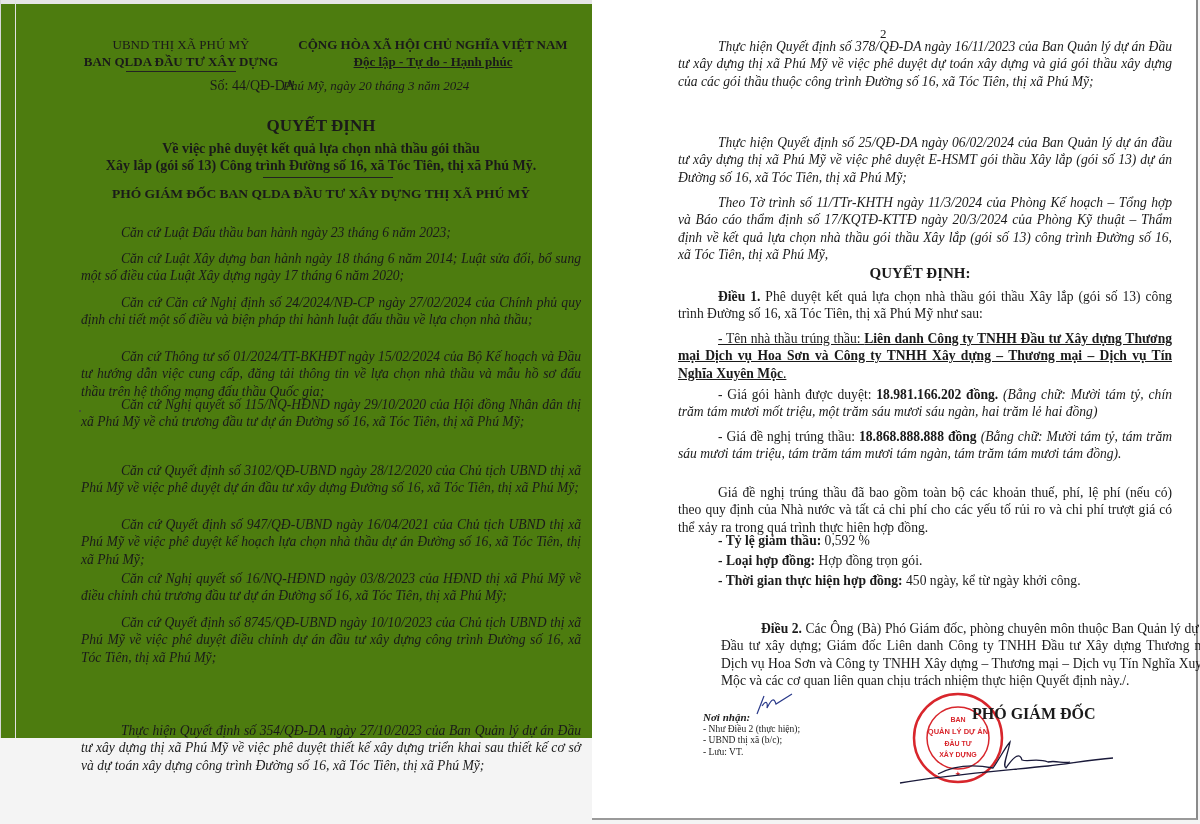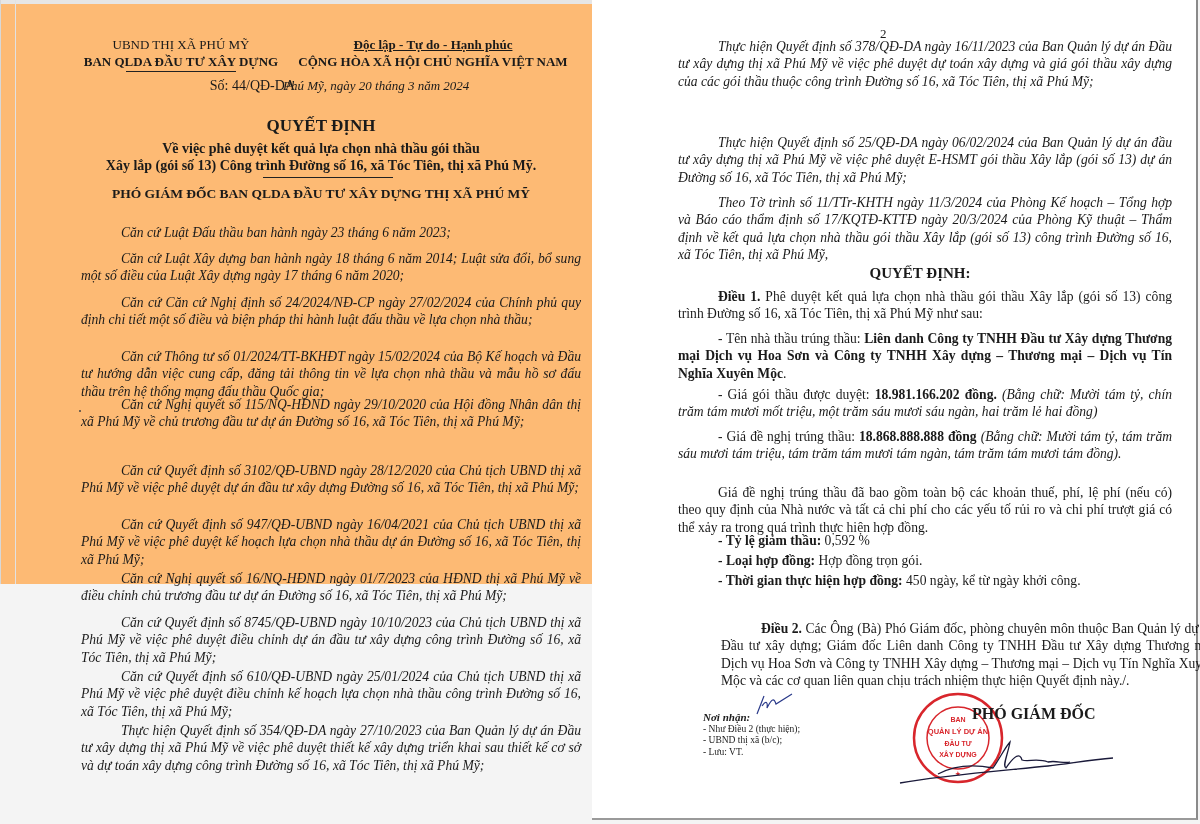--- a/index.html
+++ b/index.html
@@ -3,21 +3,21 @@
 <meta charset="utf-8">
 <style>
   html, body { margin: 0; padding: 0; }
   body {
     width: 1200px; height: 824px; overflow: hidden; position: relative;
     background: #f4f4f4;
     font-family: "Liberation Serif", "DejaVu Serif", serif;
     color: #1a1a1a;
   }
   .page {
-    position: absolute; top: 0; height: 584px; background: #fdba74; box-sizing: border-box;
+    position: absolute; top: 0; height: 738px; background: #4d7c0f; box-sizing: border-box;
   }
   #page1 { left: 0; width: 592px; border-left: 1px solid #d8d8d8; }
   #page1::before { content: ""; position: absolute; left: 0; top: 0; width: 592px; height: 4px; background: #e6e6e6; }
   #page1 .edge { position: absolute; left: 14px; top: 0; bottom: 0; width: 1px; background: #e2e2e2; }
   #page2 { left: 592px; width: 606px; background: #ffffff; border-right: 2px solid #8a8a8a; border-bottom: 2px solid #9a9a9a; height: 820px; }
 
   .abs { position: absolute; }
   .center { text-align: center; }
   .bold { font-weight: bold; }
   .ital { font-style: italic; }
@@ -60,22 +60,22 @@
 
 <div class="page" id="page1">
   <div class="edge"></div>
 
   <div class="abs hdr-left">
     <div>UBND THỊ XÃ PHÚ MỸ</div>
     <div class="bold"><span>BAN QLDA ĐẦU TƯ XÂY DỰNG</span></div>
     <div style="margin:1px auto 0; width:110px; height:1px; background:#222;"></div>
   </div>
   <div class="abs hdr-right">
+    <div class="bold">CỘNG HÒA XÃ HỘI CHỦ NGHĨA VIỆT NAM</div>
     <div class="bold"><span class="ul">Độc lập - Tự do - Hạnh phúc</span></div>
-    <div class="bold">CỘNG HÒA XÃ HỘI CHỦ NGHĨA VIỆT NAM</div>
   </div>
   <div class="abs hdr-no">Số: 44/QĐ-DA</div>
   <div class="abs hdr-date ital">Phú Mỹ, ngày 20 tháng 3 năm 2024</div>
 
   <div class="abs title center bold">QUYẾT ĐỊNH</div>
   <div class="abs subtitle center bold">
     <div>Về việc phê duyệt kết quả lựa chọn nhà thầu gói thầu</div>
     <div>Xây lắp (gói số 13) Công trình Đường số 16, xã Tóc Tiên, thị xã Phú Mỹ.</div>
   </div>
   <div class="abs subtitle-rule"></div>
@@ -83,42 +83,41 @@
 
   <div class="dot"></div>
 
   <div class="para p1 ital" style="top:224px;">Căn cứ Luật Đấu thầu ban hành ngày 23 tháng 6 năm 2023;</div>
   <div class="para p1 ital" style="top:250px;">Căn cứ Luật Xây dựng ban hành ngày 18 tháng 6 năm 2014; Luật sửa đổi, bổ sung một số điều của Luật Xây dựng ngày 17 tháng 6 năm 2020;</div>
   <div class="para p1 ital" style="top:294px;">Căn cứ Căn cứ Nghị định số 24/2024/NĐ-CP ngày 27/02/2024 của Chính phủ quy định chi tiết một số điều và biện pháp thi hành luật đấu thầu về lựa chọn nhà thầu;</div>
   <div class="para p1 ital" style="top:348px;">Căn cứ Thông tư số 01/2024/TT-BKHĐT ngày 15/02/2024 của Bộ Kế hoạch và Đầu tư hướng dẫn việc cung cấp, đăng tải thông tin về lựa chọn nhà thầu và mẫu hồ sơ đấu thầu trên hệ thống mạng đấu thầu Quốc gia;</div>
   <div class="para p1 ital" style="top:396px;">Căn cứ Nghị quyết số 115/NQ-HĐND ngày 29/10/2020 của Hội đồng Nhân dân thị xã Phú Mỹ về chủ trương đầu tư dự án Đường số 16, xã Tóc Tiên, thị xã Phú Mỹ;</div>
   <div class="para p1 ital" style="top:462px;">Căn cứ Quyết định số 3102/QĐ-UBND ngày 28/12/2020 của Chủ tịch UBND thị xã Phú Mỹ về việc phê duyệt dự án đầu tư xây dựng Đường số 16, xã Tóc Tiên, thị xã Phú Mỹ;</div>
   <div class="para p1 ital" style="top:516px;">Căn cứ Quyết định số 947/QĐ-UBND ngày 16/04/2021 của Chủ tịch UBND thị xã Phú Mỹ về việc phê duyệt kế hoạch lựa chọn nhà thầu dự án Đường số 16, xã Tóc Tiên, thị xã Phú Mỹ;</div>
-  <div class="para p1 ital" style="top:570px;">Căn cứ Nghị quyết số 16/NQ-HĐND ngày 01/7/2023 của HĐND thị xã Phú Mỹ về điều chỉnh chủ trương đầu tư dự án Đường số 16, xã Tóc Tiên, thị xã Phú Mỹ;</div>
+  <div class="para p1 ital" style="top:570px;">Căn cứ Nghị quyết số 16/NQ-HĐND ngày 03/8/2023 của HĐND thị xã Phú Mỹ về điều chỉnh chủ trương đầu tư dự án Đường số 16, xã Tóc Tiên, thị xã Phú Mỹ;</div>
   <div class="para p1 ital" style="top:614px;">Căn cứ Quyết định số 8745/QĐ-UBND ngày 10/10/2023 của Chủ tịch UBND thị xã Phú Mỹ về việc phê duyệt điều chỉnh dự án đầu tư xây dựng công trình Đường số 16, xã Tóc Tiên, thị xã Phú Mỹ;</div>
-  <div class="para p1 ital" style="top:668px;">Căn cứ Quyết định số 610/QĐ-UBND ngày 25/01/2024 của Chủ tịch UBND thị xã Phú Mỹ về việc phê duyệt điều chỉnh kế hoạch lựa chọn nhà thầu công trình Đường số 16, xã Tóc Tiên, thị xã Phú Mỹ;</div>
   <div class="para p1 ital" style="top:722px;">Thực hiện Quyết định số 354/QĐ-DA ngày 27/10/2023 của Ban Quản lý dự án Đầu tư xây dựng thị xã Phú Mỹ về việc phê duyệt thiết kế xây dựng triển khai sau thiết kế cơ sở và dự toán xây dựng công trình Đường số 16, xã Tóc Tiên, thị xã Phú Mỹ;</div>
 </div>
 
 <div class="page" id="page2">
 </div>
 
 <div class="abs page-num">2</div>
 
 <div class="para p2 ital" style="top:38px;">Thực hiện Quyết định số 378/QĐ-DA ngày 16/11/2023 của Ban Quản lý dự án Đầu tư xây dựng thị xã Phú Mỹ về việc phê duyệt dự toán xây dựng và giá gói thầu xây dựng của các gói thầu thuộc công trình Đường số 16, xã Tóc Tiên, thị xã Phú Mỹ;</div>
 <div class="para p2 ital" style="top:134px;">Thực hiện Quyết định số 25/QĐ-DA ngày 06/02/2024 của Ban Quản lý dự án đầu tư xây dựng thị xã Phú Mỹ về việc phê duyệt E-HSMT gói thầu Xây lắp (gói số 13) dự án Đường số 16, xã Tóc Tiên, thị xã Phú Mỹ;</div>
 <div class="para p2 ital" style="top:194px;font-family:Liberation Serif, serif;">Theo Tờ trình số 11/TTr-KHTH ngày 11/3/2024 của Phòng Kế hoạch – Tổng hợp và Báo cáo thẩm định số 17/KQTĐ-KTTĐ ngày 20/3/2024 của Phòng Kỹ thuật – Thẩm định về kết quả lựa chọn nhà thầu gói thầu Xây lắp (gói số 13) công trình Đường số 16, xã Tóc Tiên, thị xã Phú Mỹ,</div>
 
 <div class="abs qd2 bold">QUYẾT ĐỊNH:</div>
 
 <div class="para p2" style="top:288px;"><span class="bold">Điều 1.</span><span> Phê duyệt kết quả lựa chọn nhà thầu gói thầu Xây lắp (gói số 13) công trình Đường số 16, xã Tóc Tiên, thị xã Phú Mỹ như sau:</span></div>
 
-<div class="para p2" style="top:330px;"><span>- Tên nhà thầu trúng thầu: </span><span class="bold">Liên danh Công ty TNHH Đầu tư Xây dựng Thương mại Dịch vụ Hoa Sơn và Công ty TNHH Xây dựng – Thương mại – Dịch vụ Tín Nghĩa Xuyên Mộc</span><span>.</span></div>
+<div class="para p2" style="top:330px;text-decoration:underline;"><span>- Tên nhà thầu trúng thầu: </span><span class="bold">Liên danh Công ty TNHH Đầu tư Xây dựng Thương mại Dịch vụ Hoa Sơn và Công ty TNHH Xây dựng – Thương mại – Dịch vụ Tín Nghĩa Xuyên Mộc</span><span>.</span></div>
 
-<div class="para p2" style="top:386px;"><span>- Giá gói thầu được duyệt: </span><span class="bold">18.981.166.202 đồng.</span><span class="ital"> (Bằng chữ: Mười tám tỷ, chín trăm tám mươi mốt triệu, một trăm sáu mươi sáu ngàn, hai trăm lẻ hai đồng)</span></div>
+<div class="para p2" style="top:386px;"><span>- Giá gói hành được duyệt: </span><span class="bold">18.981.166.202 đồng.</span><span class="ital"> (Bằng chữ: Mười tám tỷ, chín trăm tám mươi mốt triệu, một trăm sáu mươi sáu ngàn, hai trăm lẻ hai đồng)</span></div>
 
 <div class="para p2" style="top:428px;"><span>- Giá đề nghị trúng thầu: </span><span class="bold">18.868.888.888 đồng</span><span class="ital"> (Bằng chữ: Mười tám tỷ, tám trăm sáu mươi tám triệu, tám trăm tám mươi tám ngàn, tám trăm tám mươi tám đồng).</span></div>
 
 <div class="para p2" style="top:484px;font-family:Liberation Serif, serif;">Giá đề nghị trúng thầu đã bao gồm toàn bộ các khoản thuế, phí, lệ phí (nếu có) theo quy định của Nhà nước và tất cả chi phí cho các yếu tố rủi ro và chi phí trượt giá có thể xảy ra trong quá trình thực hiện hợp đồng.</div>
 
 <div class="para p2" style="top:532px;"><span class="bold">- Tỷ lệ giảm thầu:</span><span> 0,592 %</span></div>
 <div class="para p2" style="top:552px;"><span class="bold">- Loại hợp đồng:</span><span> Hợp đồng trọn gói.</span></div>
 <div class="para p2" style="top:572px;"><span class="bold">- Thời gian thực hiện hợp đồng:</span><span> 450 ngày, kể từ ngày khởi công.</span></div>
 
 <div class="para p2" style="top:620px;margin-left:43px;"><span class="bold">Điều 2.</span><span> Các Ông (Bà) Phó Giám đốc, phòng chuyên môn thuộc Ban Quản lý dự án Đầu tư xây dựng; Giám đốc Liên danh Công ty TNHH Đầu tư Xây dựng Thương mại Dịch vụ Hoa Sơn và Công ty TNHH Xây dựng – Thương mại – Dịch vụ Tín Nghĩa Xuyên Mộc và các cơ quan liên quan chịu trách nhiệm thực hiện Quyết định này./.</span></div>

